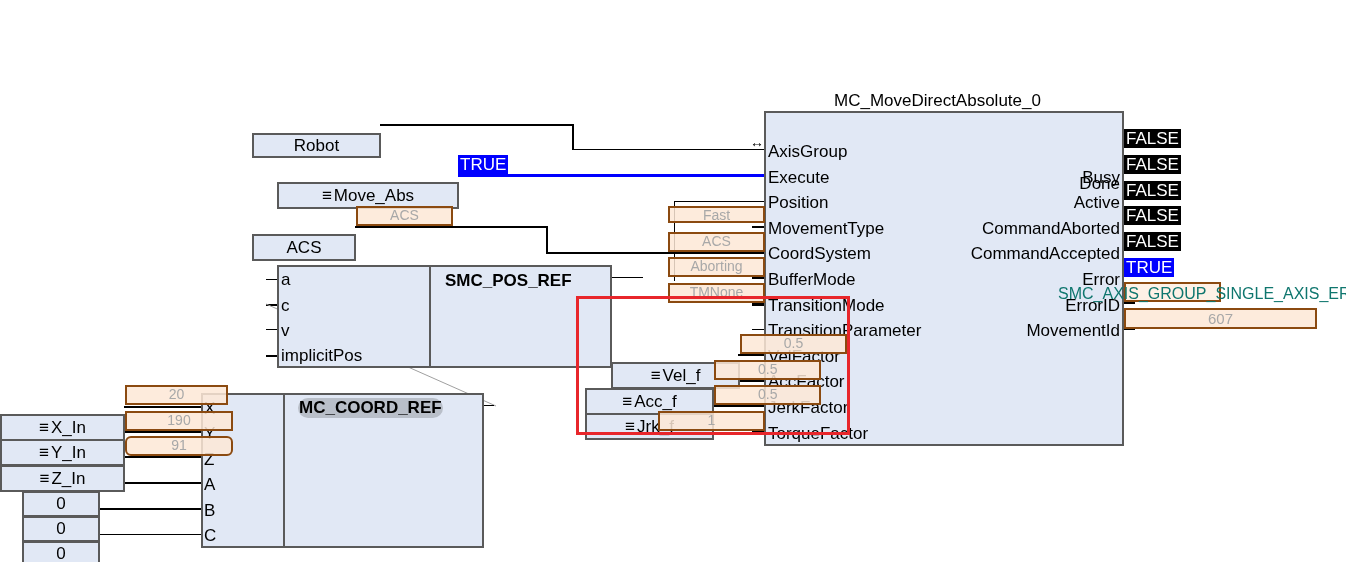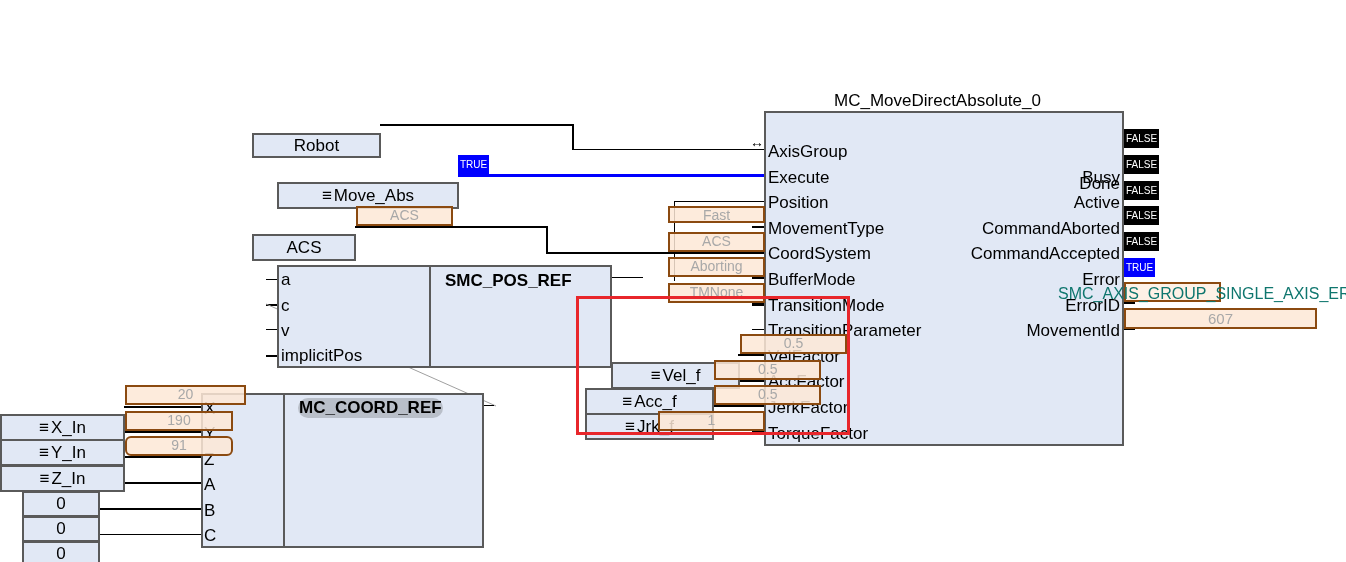--- a/index.html
+++ b/index.html
@@ -7,21 +7,21 @@
          font-family:"Liberation Sans", sans-serif; font-size:16px; color:#000; }
   .abs { position:absolute; }
   .box { position:absolute; background:#e1e8f5; border:2px solid #5a5a5a; box-sizing:border-box; }
   .var { position:absolute; background:#e1e8f5; border:2px solid #5a5a5a; box-sizing:border-box;
          font-size:17px; display:flex; align-items:center; justify-content:center;margin-top:20px; }
   .var .menu { margin-right:2px; }
   .pin { position:absolute; font-size:17px; line-height:20px; white-space:nowrap; }
   .pinr { position:absolute; font-size:17px; line-height:20px; white-space:nowrap; text-align:right; }
   .val { position:absolute; background:rgba(253,232,214,0.85); border:2px solid #8b4a10; box-sizing:border-box;
          color:#a8a8a8; font-size:14px; text-align:center; line-height:14px; overflow:visible; white-space:nowrap; }
-  .bool { position:absolute; color:#fff; font-size:10px; line-height:19px; padding:0 2px; }
+  .bool { position:absolute; color:#fff; font-size:17px; line-height:19px; padding:0 2px; }
   .bool-false { background:#000; }
   .bool-true { background:#0000ff; }
   .wire { position:absolute; background:#000; }
   .stub { position:absolute; background:#000; height:2px; width:12px; }
   .title { position:absolute; font-weight:bold; font-size:17px; white-space:nowrap; }
 </style>
 </head>
 <body>
 
 <div class="wire" style="left:380px;top:124px;width:193px;height:2px;"></div>
@@ -175,17 +175,17 @@
   <div class="title" style="left:95px;top:3px;background:#b9bfc9;padding:0 1px;border-radius:10px;">MC_COORD_REF</div>
   <div class="pin" style="left:1px;top:4px;">X</div>
   <div class="pin" style="left:1px;top:29px;">Y</div>
   <div class="pin" style="left:1px;top:55px;">Z</div>
   <div class="pin" style="left:1px;top:80px;">A</div>
   <div class="pin" style="left:1px;top:106px;">B</div>
   <div class="pin" style="left:1px;top:131px;">C</div>
 </div>
 <div class="stub" style="left:484px;top:405px;height:1px;width:10px;"></div>
 
-<div class="val" style="left:125px;top:385px;width:121px;height:20px;">20</div>
+<div class="val" style="left:125px;top:385px;width:103px;height:20px;">20</div>
 <div class="val" style="left:125px;top:411px;width:108px;height:20px;">190</div>
 <div class="val" style="left:125px;top:436px;width:108px;height:20px;border-radius:6px;">91</div>
 
 <div class="abs" style="left:576px;top:296px;width:274px;height:139px;border:3px solid #e8262b;box-sizing:border-box;pointer-events:none;"></div>
 
 </body></html>

